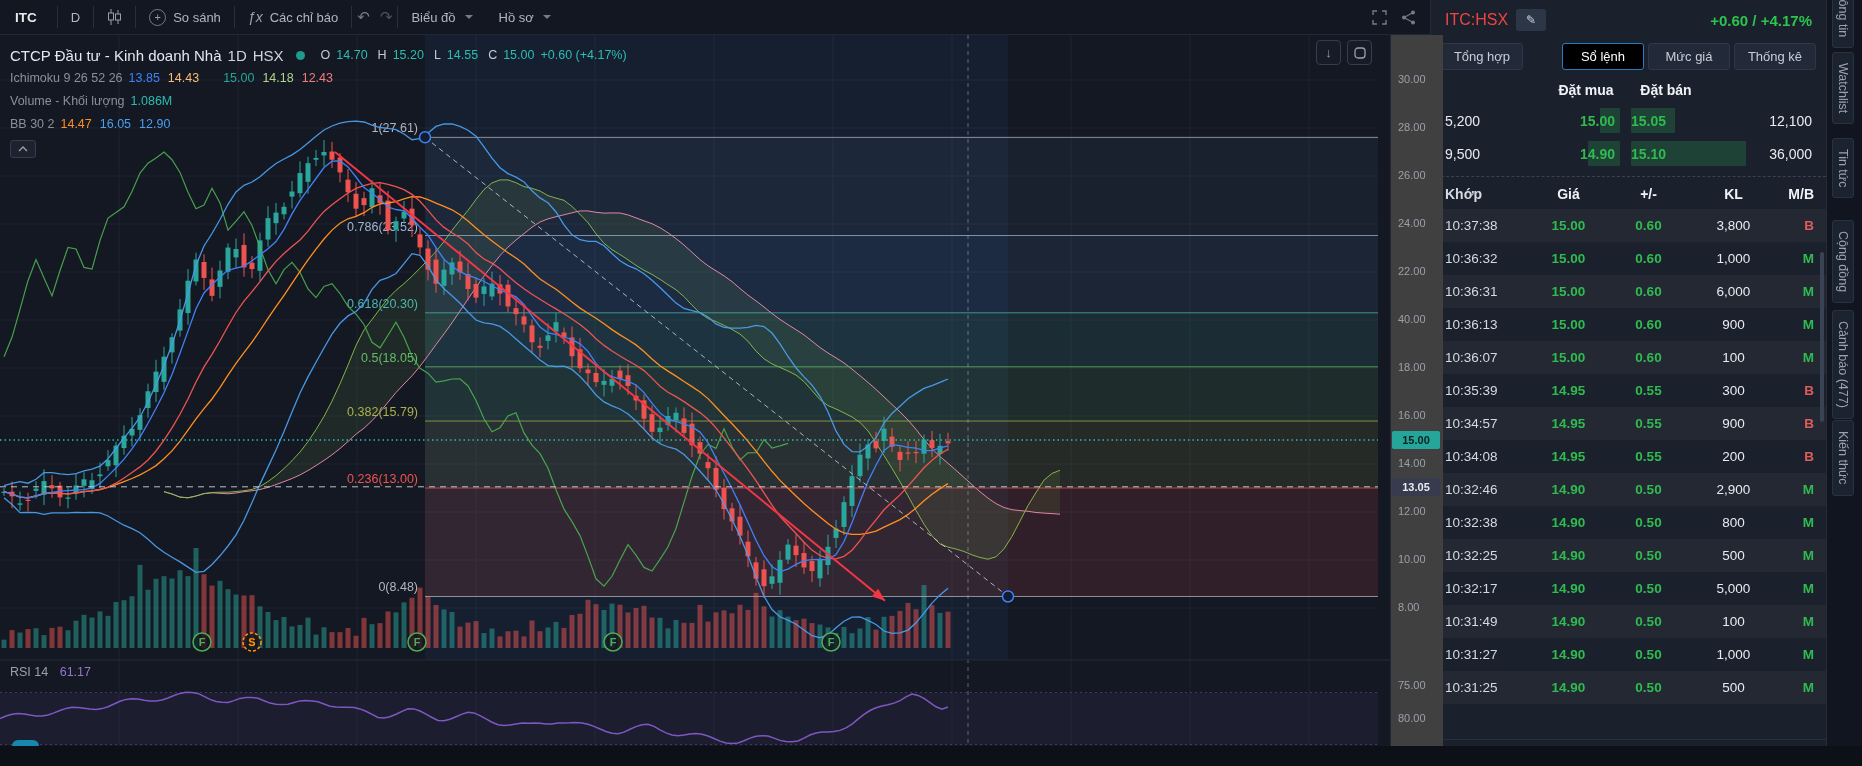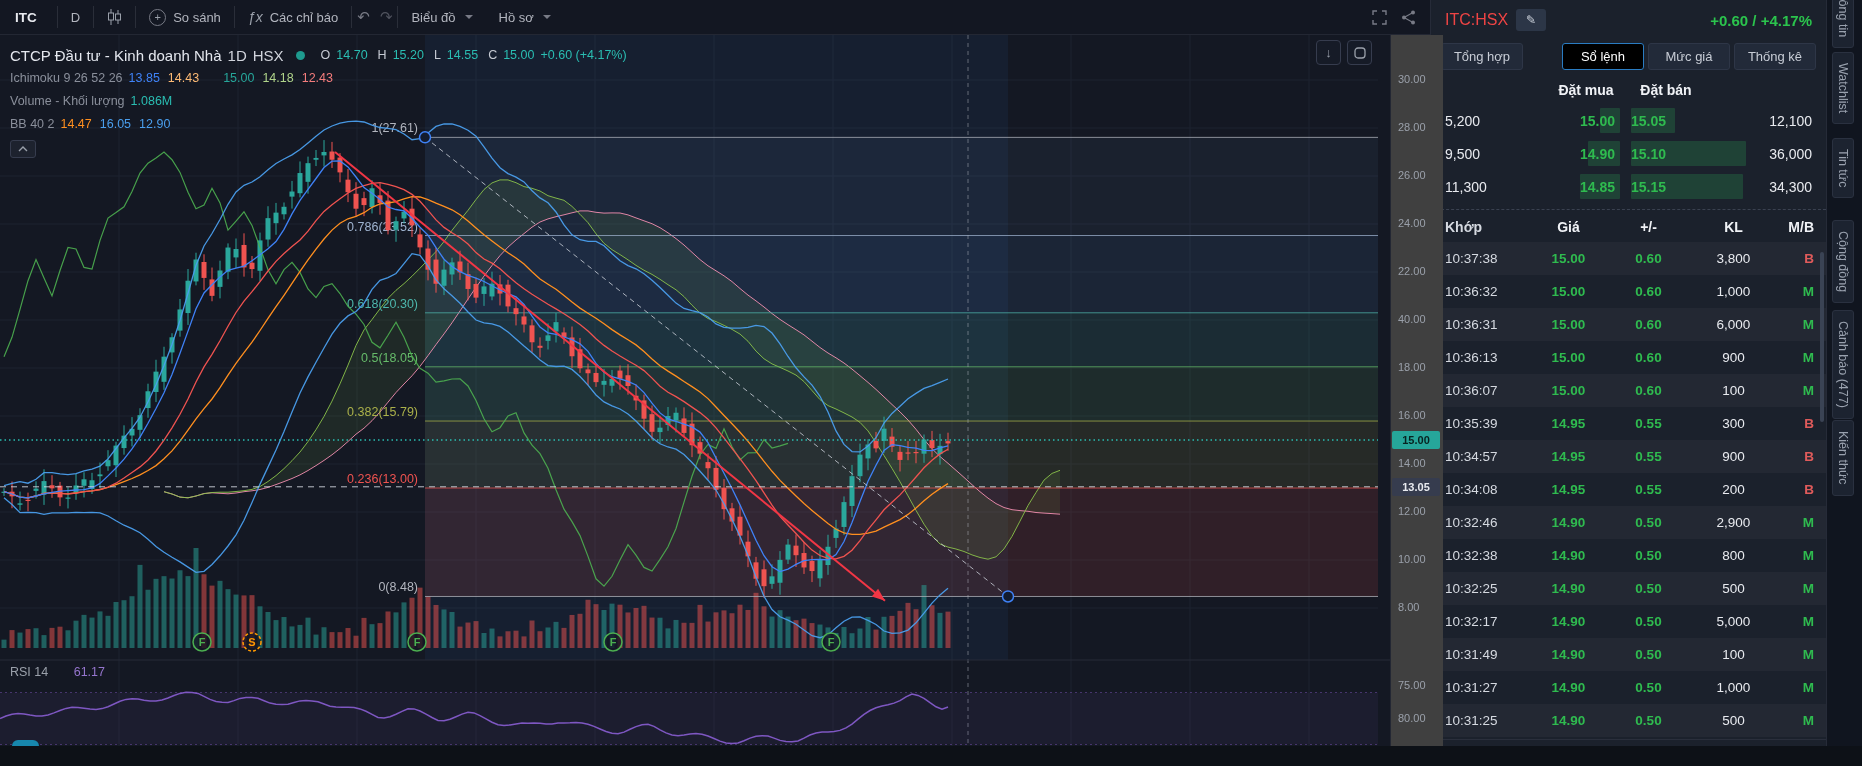--- a/index.html
+++ b/index.html
@@ -610,42 +610,42 @@
       </div>
       <div class="lg-row">
         <span class="lg-dim">Ichimoku 9 26 52 26</span>
         <span id="ichi-vals"><span style="color: rgb(63, 130, 247); margin-right: 8px;">13.85</span><span style="color: #fdba74; margin-right: 24px;">14.43</span><span style="color: rgb(38, 166, 154); margin-right: 8px;">15.00</span><span style="color: rgb(176, 212, 138); margin-right: 8px;">14.18</span><span style="color: rgb(244, 124, 124); margin-right: 8px;">12.43</span></span>
       </div>
       <div class="lg-row">
         <span class="lg-dim">Volume - Khối lượng</span>
         <span style="color:#2abdb2">1.086M</span>
       </div>
       <div class="lg-row">
-        <span class="lg-dim">BB 40 2</span>
+        <span class="lg-dim">BB 30 2</span>
         <span id="bb-vals"><span style="color: rgb(255, 143, 31); margin-right: 8px;">14.47</span><span style="color: rgb(74, 158, 237); margin-right: 8px;">16.05</span><span style="color: rgb(74, 158, 237); margin-right: 8px;">12.90</span></span>
       </div>
       <div class="collapse-btn">
         <svg width="10" height="6" viewBox="0 0 10 6">
             <path d="M1 5 L5 1 L9 5" stroke="#9aa0aa" stroke-width="1.4" fill="none"></path>
           </svg>
       </div>
     </div>
 
     <div class="corner-btns">
       <div class="sq-btn">↓</div>
       <div class="sq-btn">
         <svg width="12" height="12" viewBox="0 0 12 12">
             <rect x="1" y="1" width="10" height="10" rx="3" fill="none" stroke="#9aa0aa" stroke-width="1.3"></rect>
           </svg>
       </div>
     </div>
 
     <div class="rsi-label">
       <span style="color:#9aa0aa">RSI 14</span>
-      <span style="color:#9575cd;margin-left:22px">61.17</span>
+      <span style="color:#9575cd;margin-left:8px">61.17</span>
     </div>
 
     <div class="logo-bubble">
       <svg width="17" height="10" viewBox="0 0 17 10">
           <path d="M1 8 L5 4 L8 6 L12 1 L16 3" stroke="#eaf6fb" stroke-width="1.6" fill="none"></path>
         </svg>
     </div>
 
     <div class="axis" id="price-axis">
         <div class="tick" style="top: 38px;">30.00</div>
@@ -694,28 +694,20 @@
           <span class="bk-svol">12,100</span>
         </div>
         <div class="book-row">
           <div class="buy-bar" style="width: 32px;"></div>
           <div class="sell-bar" style="width: 115px;"></div>
           <span class="bk-bvol">9,500</span>
           <span class="bk-buy">14.90</span>
           <span class="bk-sell">15.10</span>
           <span class="bk-svol">36,000</span>
         </div>
-        <div class="book-row">
-          <div class="buy-bar" style="width: 40px;"></div>
-          <div class="sell-bar" style="width: 112px;"></div>
-          <span class="bk-bvol">11,300</span>
-          <span class="bk-buy">14.85</span>
-          <span class="bk-sell">15.15</span>
-          <span class="bk-svol">34,300</span>
-        </div>
       </div>
     <div class="p-dash"></div>
     <div class="trade-head">
       <span class="tr-time">Khớp</span>
       <span class="tr-num">Giá</span>
       <span class="tr-num">+/-</span>
       <span class="tr-num">KL</span>
       <span class="tr-side">M/B</span>
     </div>
     <div id="trade-rows">

